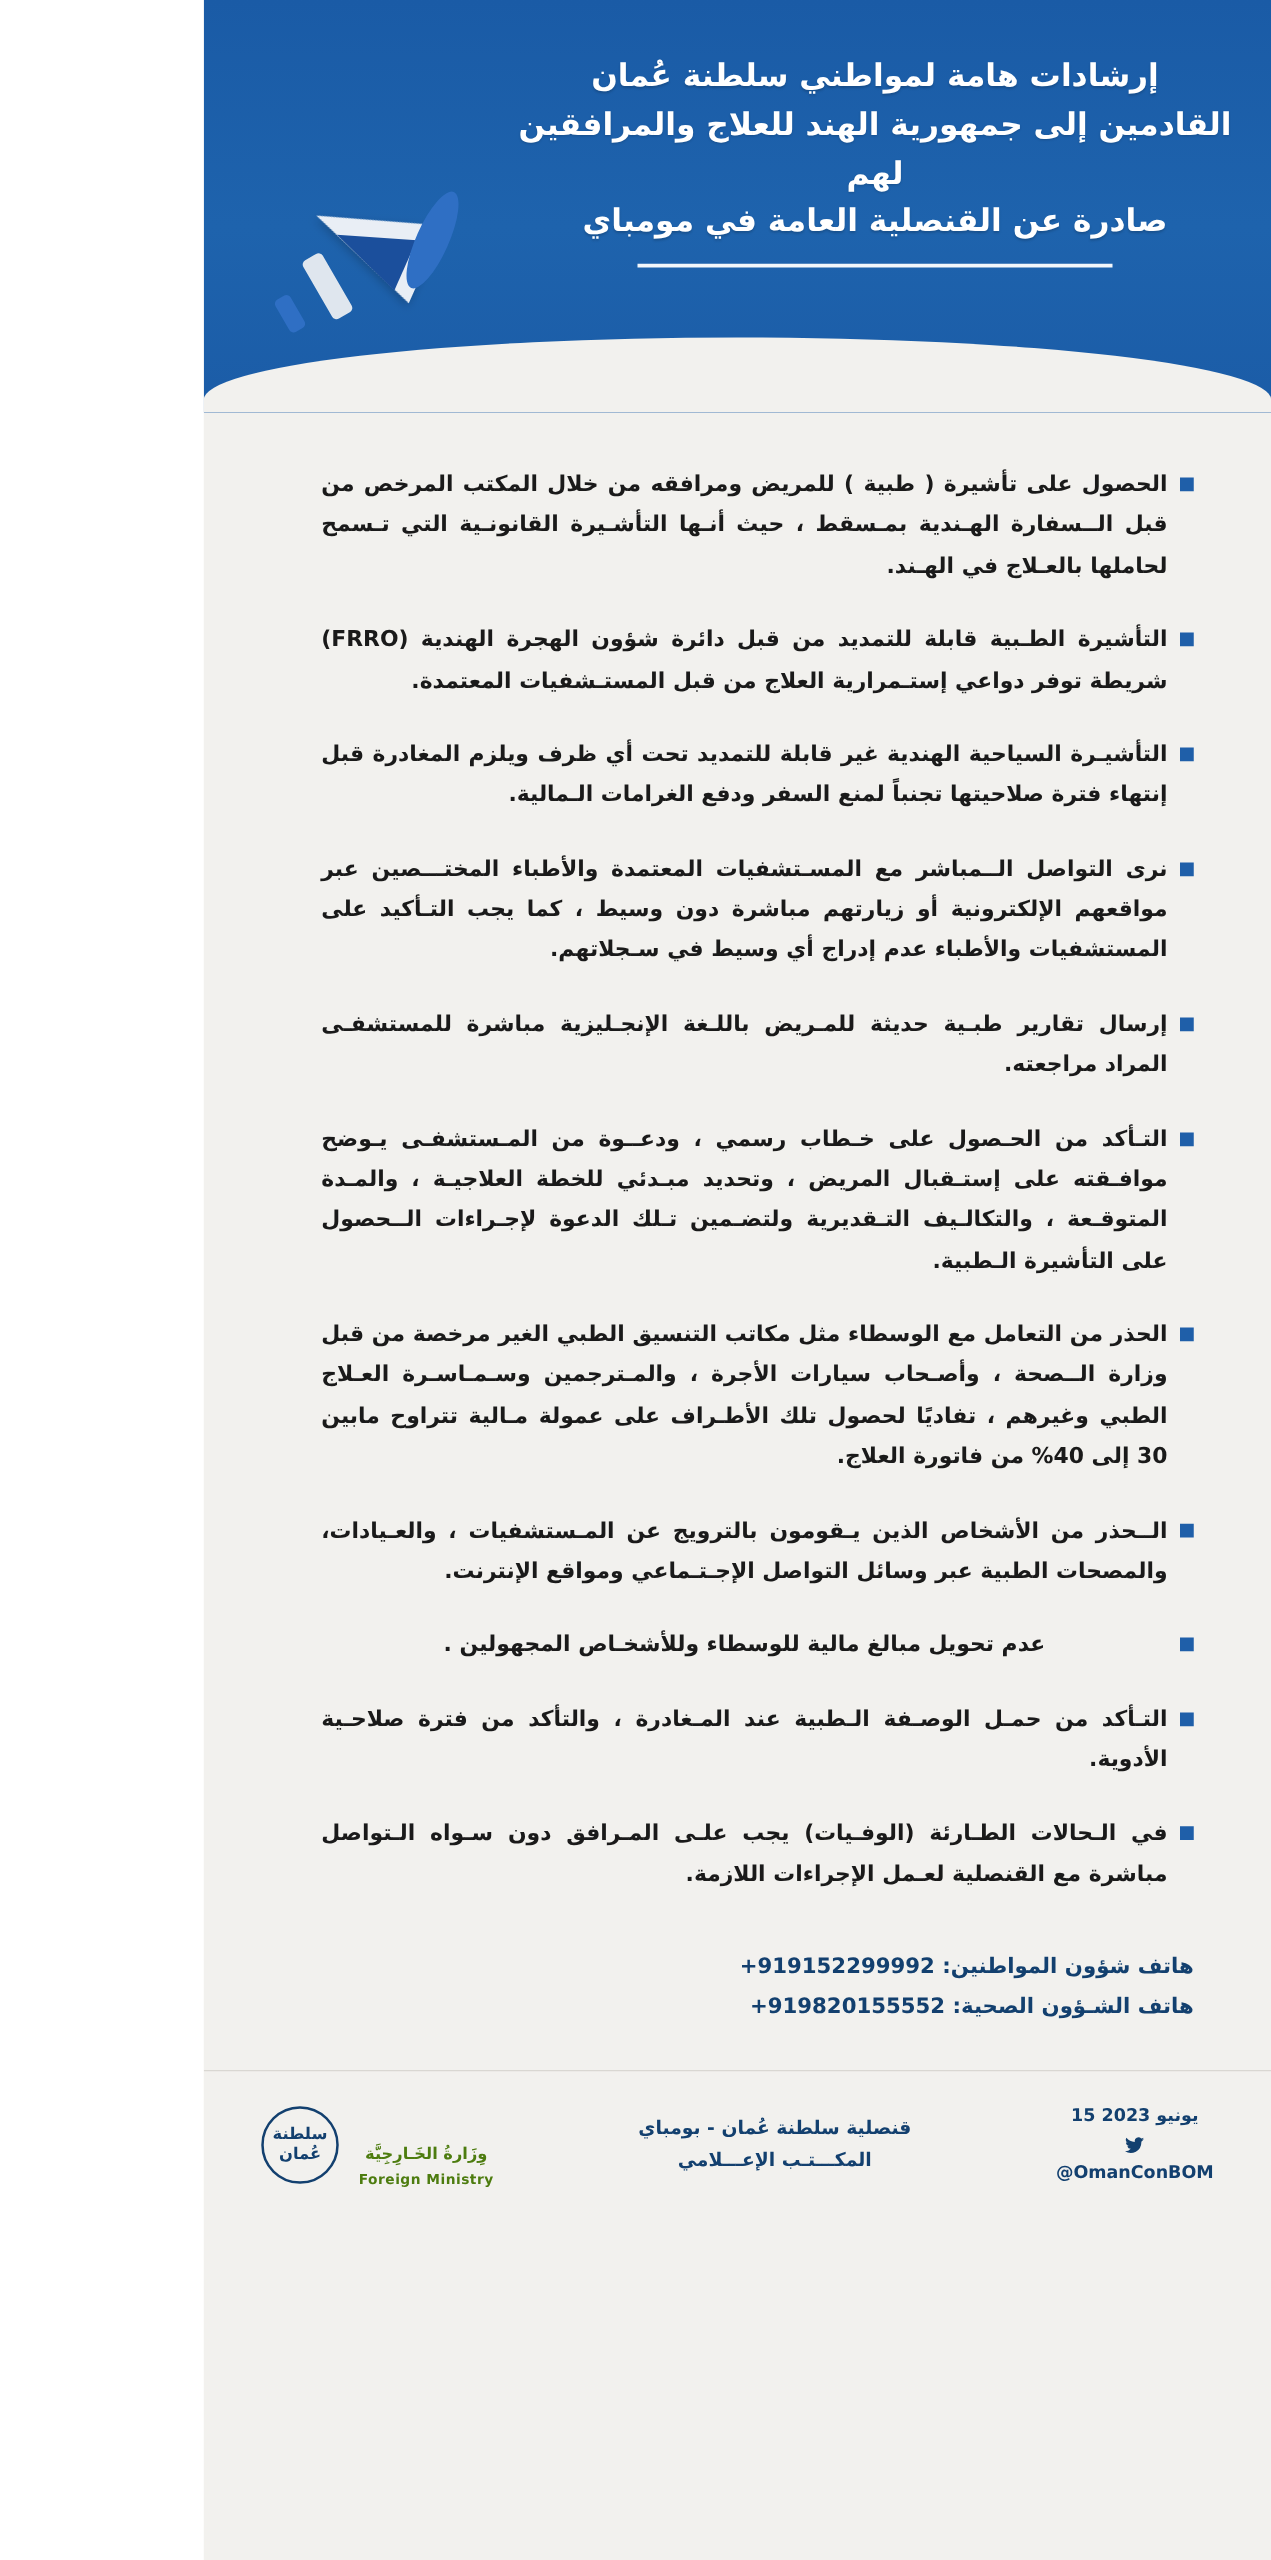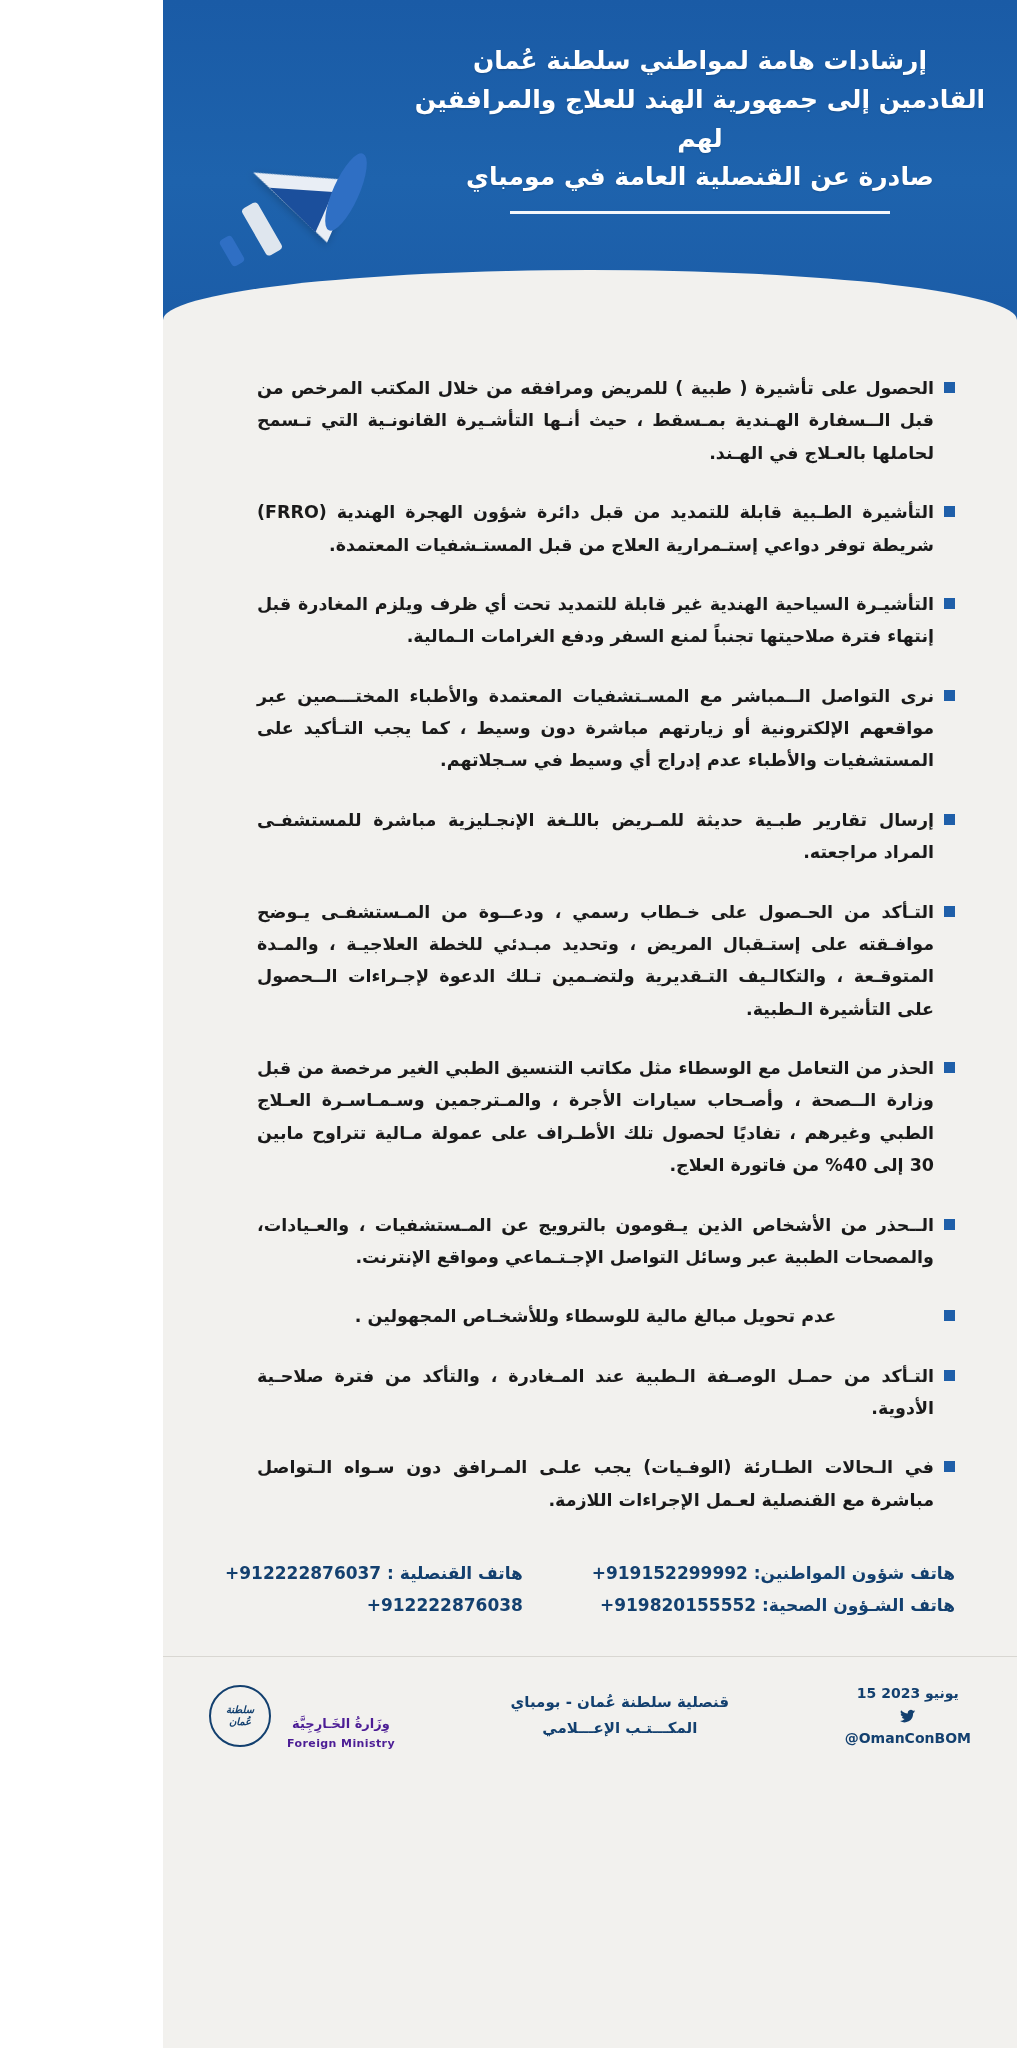--- a/index.html
+++ b/index.html
@@ -216,31 +216,30 @@
     gap: 16px;
   }
   .crest {
     width: 62px; height: 62px;
     border-radius: 50%;
     border: 2px solid #13406f;
     display: flex;
     align-items: center;
     justify-content: center;
     color: #13406f;
-    font-size: 10px;
+    font-size: 13px;
     font-weight: bold;
     text-align: center;
     line-height: 1.2;
     padding: 3px;
     box-sizing: border-box;
-    font-style: italic;
   }
   .ministry {
     text-align: center;
-    color: #4c1d95;
+    color: #4d7c0f;
     font-size: 13px;
     font-weight: bold;
     line-height: 1.6;
     margin-top: 35px;
   }
   .ministry .en { font-size: 11px; letter-spacing: 0.4px; }
 </style>
 </head>
 <body>
 
@@ -319,24 +318,20 @@
       <span class="bullet"></span>
       <span class="item-text">في الـحالات الطـارئة (الوفـيات) يجب علـى المـرافق دون سـواه الـتواصل مباشرة مع القنصلية لعـمل الإجراءات اللازمة.</span>
     </div>
 
   </div>
 
   <div class="contacts">
     <div class="col-left">
       <div class="row">هاتف شؤون المواطنين: 919152299992+</div>
       <div class="row">هاتف الشـؤون الصحية: 919820155552+</div>
-    </div>
-    <div class="col-right">
-      <div class="row">هاتف القنصلية : 912222876037+</div>
-      <div class="row">912222876038+</div>
     </div>
   </div>
 
   <div class="footer">
     <div class="footer-left">
       <div class="date">15 يونيو 2023</div>
       <div class="twitter-row">
         <svg class="twitter-icon" viewBox="0 0 24 24">
           <path d="M23 4.9c-.8.4-1.7.6-2.6.8.9-.6 1.6-1.5 2-2.5-.9.5-1.9.9-2.9 1.1a4.5 4.5 0 0 0-7.7 4.1C7.7 8.2 4.1 6.3 1.7 3.4a4.5 4.5 0 0 0 1.4 6 4.4 4.4 0 0 1-2-.6c0 2.2 1.5 4 3.6 4.5-.7.2-1.4.2-2 .1a4.5 4.5 0 0 0 4.2 3.1A9 9 0 0 1 0 19.5 12.7 12.7 0 0 0 19.6 8.7c0-.2 0-.4 0-.6.9-.6 1.7-1.4 2.4-2.3z"></path>
         </svg>

